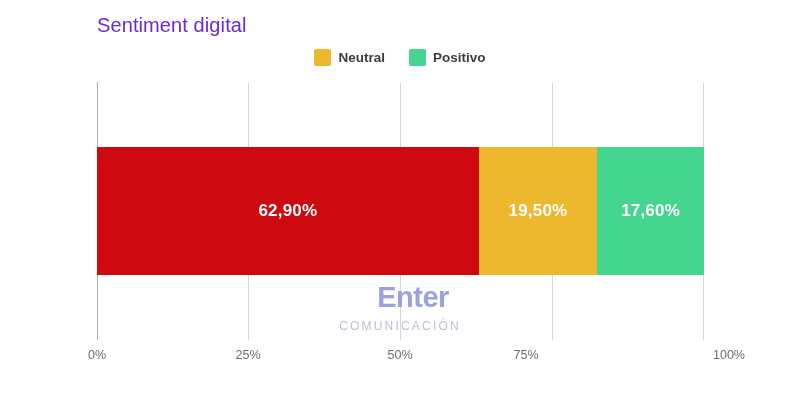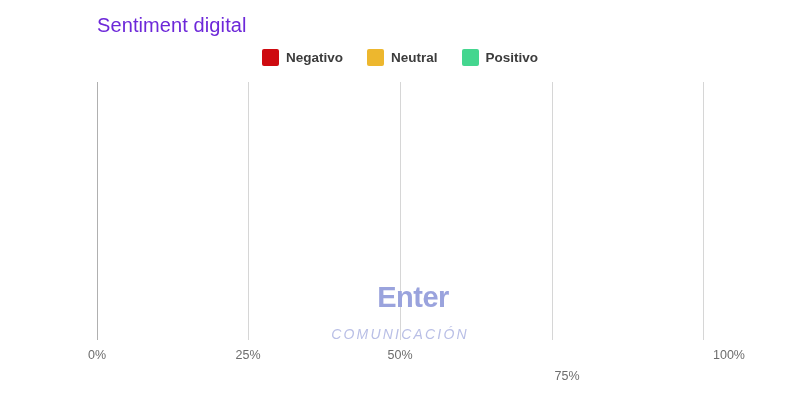--- a/index.html
+++ b/index.html
@@ -121,64 +121,70 @@
   }
   .watermark-main {
     font-size: 29px;
     font-weight: bold;
     color: #9aa3dd;
     letter-spacing: -0.5px;
     line-height: 1;
     padding-left: 26px;
   }
   .watermark-sub {
-    margin-top: 14px;
-    font-size: 14px;
+    margin-top: 7px;
+    font-size: 12px;
     color: #b9bfe6;
     letter-spacing: 2.2px;
-    font-style: italic;
   }
 </style>
 </head>
 <body>
 
 <div class="chart-root">
 
   <div class="chart-title">Sentiment digital</div>
 
   <div class="legend">
-    <div class="legend-item">
-      <span class="legend-swatch" style="background: rgb(206, 10, 16);"></span>
-      <span class="legend-label">Negativo</span>
-    </div>
     <div class="legend-item">
       <span class="legend-swatch" style="background: rgb(237, 183, 46);"></span>
       <span class="legend-label">Neutral</span>
     </div>
     <div class="legend-item">
       <span class="legend-swatch" style="background: rgb(68, 214, 143);"></span>
       <span class="legend-label">Positivo</span>
     </div>
   </div>
 
   <div class="axis-line"></div>
 
   <div class="plot">
     <div class="gridline" style="left:151px;"></div>
     <div class="gridline" style="left:303px;"></div>
     <div class="gridline" style="left:455px;"></div>
     <div class="gridline" style="left:606px;"></div>
 
+    <div class="bar-wrap">
+      <div class="bar-seg" style="background: rgb(206, 10, 16); width: 62.9%;">
+        <span class="bar-label">62,90%</span>
+      </div>
+      <div class="bar-seg" style="background: rgb(237, 183, 46); width: 19.5%;">
+        <span class="bar-label">19,50%</span>
+      </div>
+      <div class="bar-seg" style="background: rgb(68, 214, 143); width: 17.6%;">
+        <span class="bar-label">17,60%</span>
+      </div>
+    </div>
   </div>
 
   <div class="xticks">
     <span class="xtick" style="left:0px;">0%</span>
     <span class="xtick" style="left:151px;">25%</span>
     <span class="xtick" style="left:303px;">50%</span>
-    <span class="xtick" style="left:470px;margin-top:21px;">75%</span>
+    <span class="xtick" style="left:429px;">75%</span>
     <span class="xtick" style="left:632px;">100%</span>
   </div>
 
   <div class="watermark">
     <div class="watermark-main">Enter</div>
     <div class="watermark-sub">COMUNICACIÓN</div>
   </div>
 
 </div>
 

